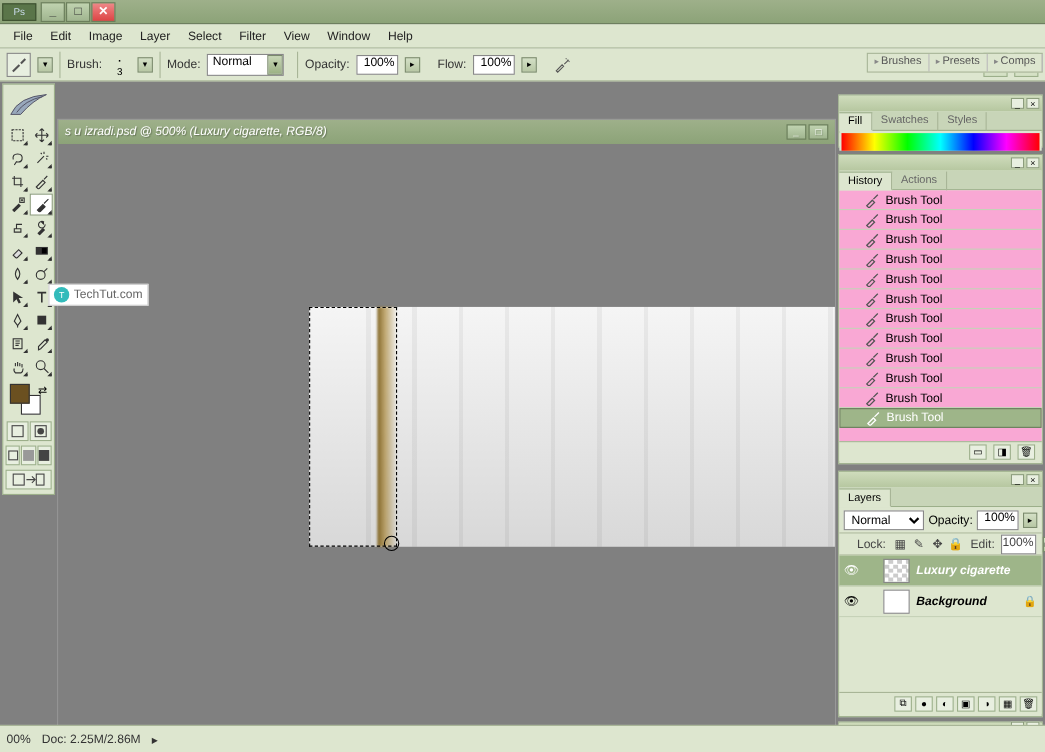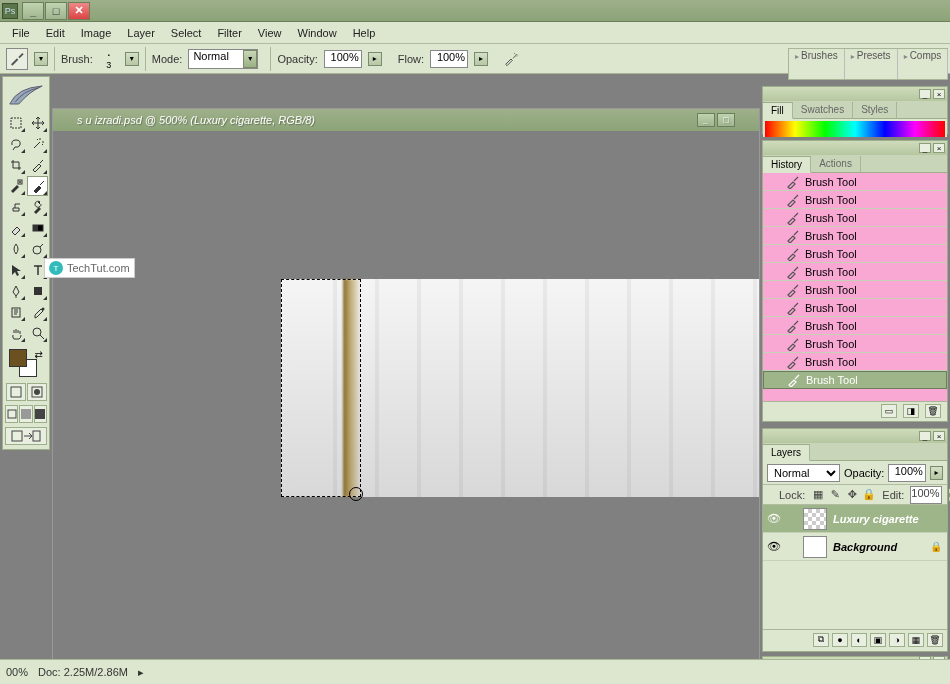--- a/index.html
+++ b/index.html
@@ -1,20 +1,20 @@
 <!DOCTYPE html>
 <html><head>
 <meta charset="utf-8">
 <style>
 * { margin:0; padding:0; box-sizing:border-box; font-family:Tahoma,Arial,sans-serif; font-size:11px; }
 body { width:950px; height:684px; background:#808080; overflow:hidden; position:relative; }
 
 
 .titlebar { height:22px; background:linear-gradient(to bottom,#9eb08a,#8ca378); display:flex; align-items:center; padding:0 2px; color:#fff; border-bottom:1px solid #6b7f5c; }
-.titlebar .ps-icon { width:16px; height:16px; background:#5a7549; margin-right:4px; border:1px solid #3d5030; display:flex; align-items:center; justify-content:center; font-size:9px; color:#cde; }
+.titlebar .ps-icon { width:31px; height:16px; background:#5a7549; margin-right:4px; border:1px solid #3d5030; display:flex; align-items:center; justify-content:center; font-size:9px; color:#cde; }
 .titlebar .title { flex:1; font-weight:bold; text-shadow:0 1px 0 rgba(0,0,0,.2); }
 .titlebar .win-btns { display:flex; gap:1px; }
 .titlebar .win-btn { width:22px; height:18px; background:linear-gradient(#c0d3b0,#a0b58f); border:1px solid #6b7f5c; display:flex; align-items:center; justify-content:center; font-weight:bold; color:#333; }
 .titlebar .win-close { background:linear-gradient(#e88,#d44); color:#fff; }
 
 
 .menubar { height:22px; background:#dde6cf; border-bottom:1px solid #b0bca0; display:flex; align-items:center; padding:0 4px; }
 .menubar .menu-item { padding:3px 8px; color:#222; cursor:default; }
 
 
@@ -41,34 +41,34 @@
 .tool .tri { position:absolute; right:0; bottom:0; width:0; height:0; border:2px solid transparent; border-right-color:#333; border-bottom-color:#333; }
 .toolbox .swatches { margin-top:6px; position:relative; height:30px; }
 .fg-swatch { position:absolute; left:4px; top:0; width:18px; height:18px; border:1px solid #333; background:#6b5020; }
 .bg-swatch { position:absolute; left:14px; top:10px; width:18px; height:18px; border:1px solid #333; background:#fff; }
 .mini-swap { position:absolute; right:4px; top:0; font-size:10px; }
 .small-row { display:flex; gap:1px; margin-top:4px; justify-content:center; }
 .small-btn { width:20px; height:18px; border:1px solid #9caf8a; background:#e8efe0; display:flex; align-items:center; justify-content:center; }
 
 
 .docwin { position:absolute; left:52px; top:108px; right:190px; bottom:5px; border:1px solid #999; background:#808080; }
-.doc-title { height:22px; background:linear-gradient(to bottom,#9eb08a,#8ca378); color:#fff; display:flex; align-items:center; padding:0 24px; font-style:italic; text-shadow:1px 1px 1px rgba(0,0,0,.3); }
+.doc-title { height:22px; background:linear-gradient(to bottom,#9eb08a,#8ca378); color:#fff; display:flex; align-items:center; padding:0 6px; font-style:italic; text-shadow:1px 1px 1px rgba(0,0,0,.3); }
 .doc-title .doc-name { flex:1; }
 .doc-title .dw-btn { width:18px; height:14px; background:linear-gradient(#c0d3b0,#a0b58f); border:1px solid #6b7f5c; margin-left:2px; display:flex; align-items:center; justify-content:center; font-size:9px; }
 .canvas-area { position:absolute; top:22px; left:0; right:0; bottom:16px; overflow:hidden; background:#808080; }
 .canvas { position:absolute; left:228px; top:148px; width:480px; height:218px; background:linear-gradient(to bottom,#f5f5f5,#d8d8d8); border-left:14px solid transparent; }
 .canvas::after { content:""; position:absolute; inset:0; background:repeating-linear-gradient(90deg, rgba(0,0,0,0) 0 38px, rgba(0,0,0,.05) 38px 42px); }
 .burnt-edge { position:absolute; left:290px; top:148px; width:18px; height:218px; background:linear-gradient(to right, rgba(120,90,20,.9), rgba(160,120,30,.6) 40%, rgba(200,170,60,0) 100%); filter:blur(1px); }
 .selection { position:absolute; left:228px; top:148px; width:80px; height:218px; border:1px dashed #000; background:transparent; }
 .brush-cursor { position:absolute; left:296px; top:356px; width:14px; height:14px; border:1px solid #000; border-radius:50%; }
 .watermark { position:absolute; left:44px; top:258px; background:#fff; border:1px solid #ccc; padding:2px 4px; display:flex; align-items:center; gap:4px; font-size:10px; color:#666; z-index:5; }
 .watermark .wm-icon { width:14px; height:14px; border-radius:50%; background:#3bb; display:flex; align-items:center; justify-content:center; color:#fff; font-size:8px; }
 
 
-.door-tabs-right { position:absolute; right:2px; top:48px; width:160px; height:32px; background:#dde6cf; border:1px solid #a8b597; display:flex; }
+.door-tabs-right { position:absolute; right:2px; top:48px; width:160px; height:18px; background:#dde6cf; border:1px solid #a8b597; display:flex; }
 .door-tab { padding:1px 6px; color:#555; border-right:1px solid #bbb; font-size:10px; }
 .door-tab::before { content:"▸"; font-size:8px; margin-right:2px; color:#888; }
 
 .panelblock { position:absolute; right:2px; width:186px; background:#dde6cf; border:1px solid #9caf8a; }
 .panel-header { height:14px; background:linear-gradient(#cfdcbc,#b6c7a0); display:flex; justify-content:flex-end; align-items:center; padding:0 2px; gap:2px; }
 .panel-header .ph-btn { width:12px; height:10px; background:#e8efe0; border:1px solid #8c9d7c; font-size:8px; display:flex; align-items:center; justify-content:center; }
 .panel-tabs { height:18px; display:flex; background:#c8d5b8; border-bottom:1px solid #9caf8a; }
 .ptab { padding:2px 8px 0; color:#666; border-right:1px solid #a8b597; font-size:10px; position:relative; top:1px; }
 .ptab.active { background:#dde6cf; color:#000; border-top:1px solid #9caf8a; border-bottom:1px solid #dde6cf; }
 .panel-body { background:#dde6cf; }

